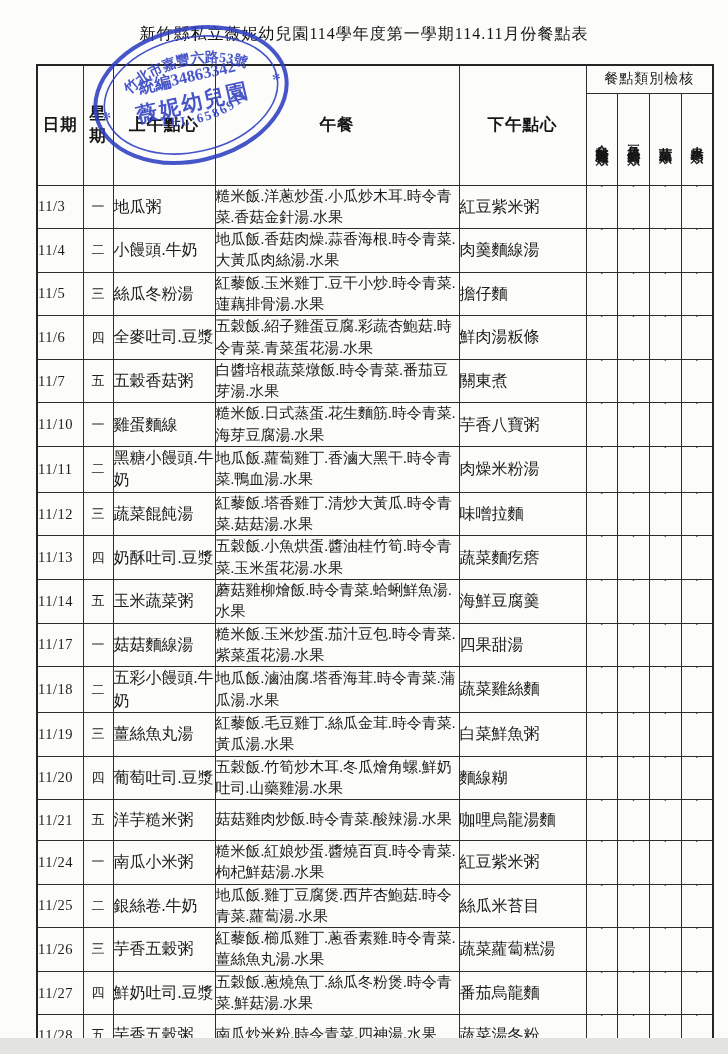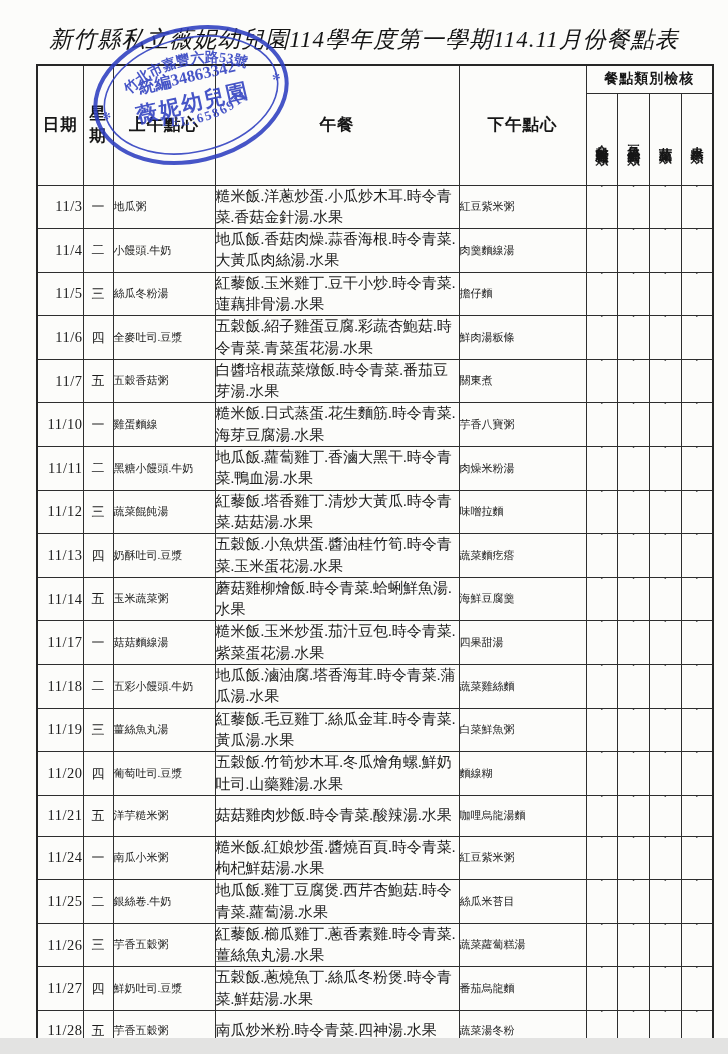--- a/index.html
+++ b/index.html
@@ -8,48 +8,47 @@
     background:#e3e3e2;
     font-family:"Liberation Serif","DejaVu Serif",serif;
     color:#1c1c1c;
   }
   .page{
     position:absolute;left:0;top:0;width:728px;height:1038px;
     background:#fcfcfa;
   }
   .doc-title{
     position:absolute;left:0;top:24px;width:100%;
-    text-align:center;font-size:23px;letter-spacing:1px;color:#141414;
+    text-align:center;font-size:16px;letter-spacing:1px;color:#141414;
     font-weight:500;
-    font-style:italic;
   }
   table.menu{
     position:absolute;left:36px;top:64px;width:676px;
     border-collapse:collapse;table-layout:fixed;
     background:transparent;
   }
   table.menu th,table.menu td{
     border:1.5px solid #2e2e2e;
     padding:0;overflow:hidden;
   }
   table.menu{border:2px solid #262626;}
   tr.hdr1{height:28px;}
   tr.hdr2{height:92px;}
   th{font-weight:600;color:#161616;}
   .h-main{font-size:16.5px;letter-spacing:1px;}
-  .h-group{font-size:14px;letter-spacing:1px;font-weight:700;margin-left:28px;}
+  .h-group{font-size:14px;letter-spacing:1px;font-weight:400;margin-left:28px;}
   .vert{
     writing-mode:vertical-rl;text-orientation:upright;
     font-size:13px;line-height:1;letter-spacing:2px;
     margin:0 auto;font-weight:600;
   }
   tbody tr{height:40.8px;}
-  td.c-date{text-align:right;font-size:14.5px;letter-spacing:0.5px;}
+  td.c-date{text-align:left;font-size:14.5px;letter-spacing:0.5px;}
   td.c-week{text-align:center;font-size:13px;}
-  td.c-am,td.c-pm{font-size:11px;padding:1px 3px 1px 6px;line-height:1.4;margin-left:45px;}
+  td.c-am,td.c-pm{font-size:16px;padding:1px 3px 1px 6px;line-height:1.4;margin-left:45px;}
   td.c-lunch{font-size:15px;padding:1px 3px 1px 5px;line-height:1.42;}
   td.c-check{
     text-align:center;vertical-align:top;
     font-size:10px;color:#4a4a4a;line-height:1;
     padding-top:5px;
     font-family:"DejaVu Sans Mono",monospace;
   }
   .stamp{
     position:absolute;left:90px;top:20px;width:202px;height:150px;
     transform:rotate(-13deg);

